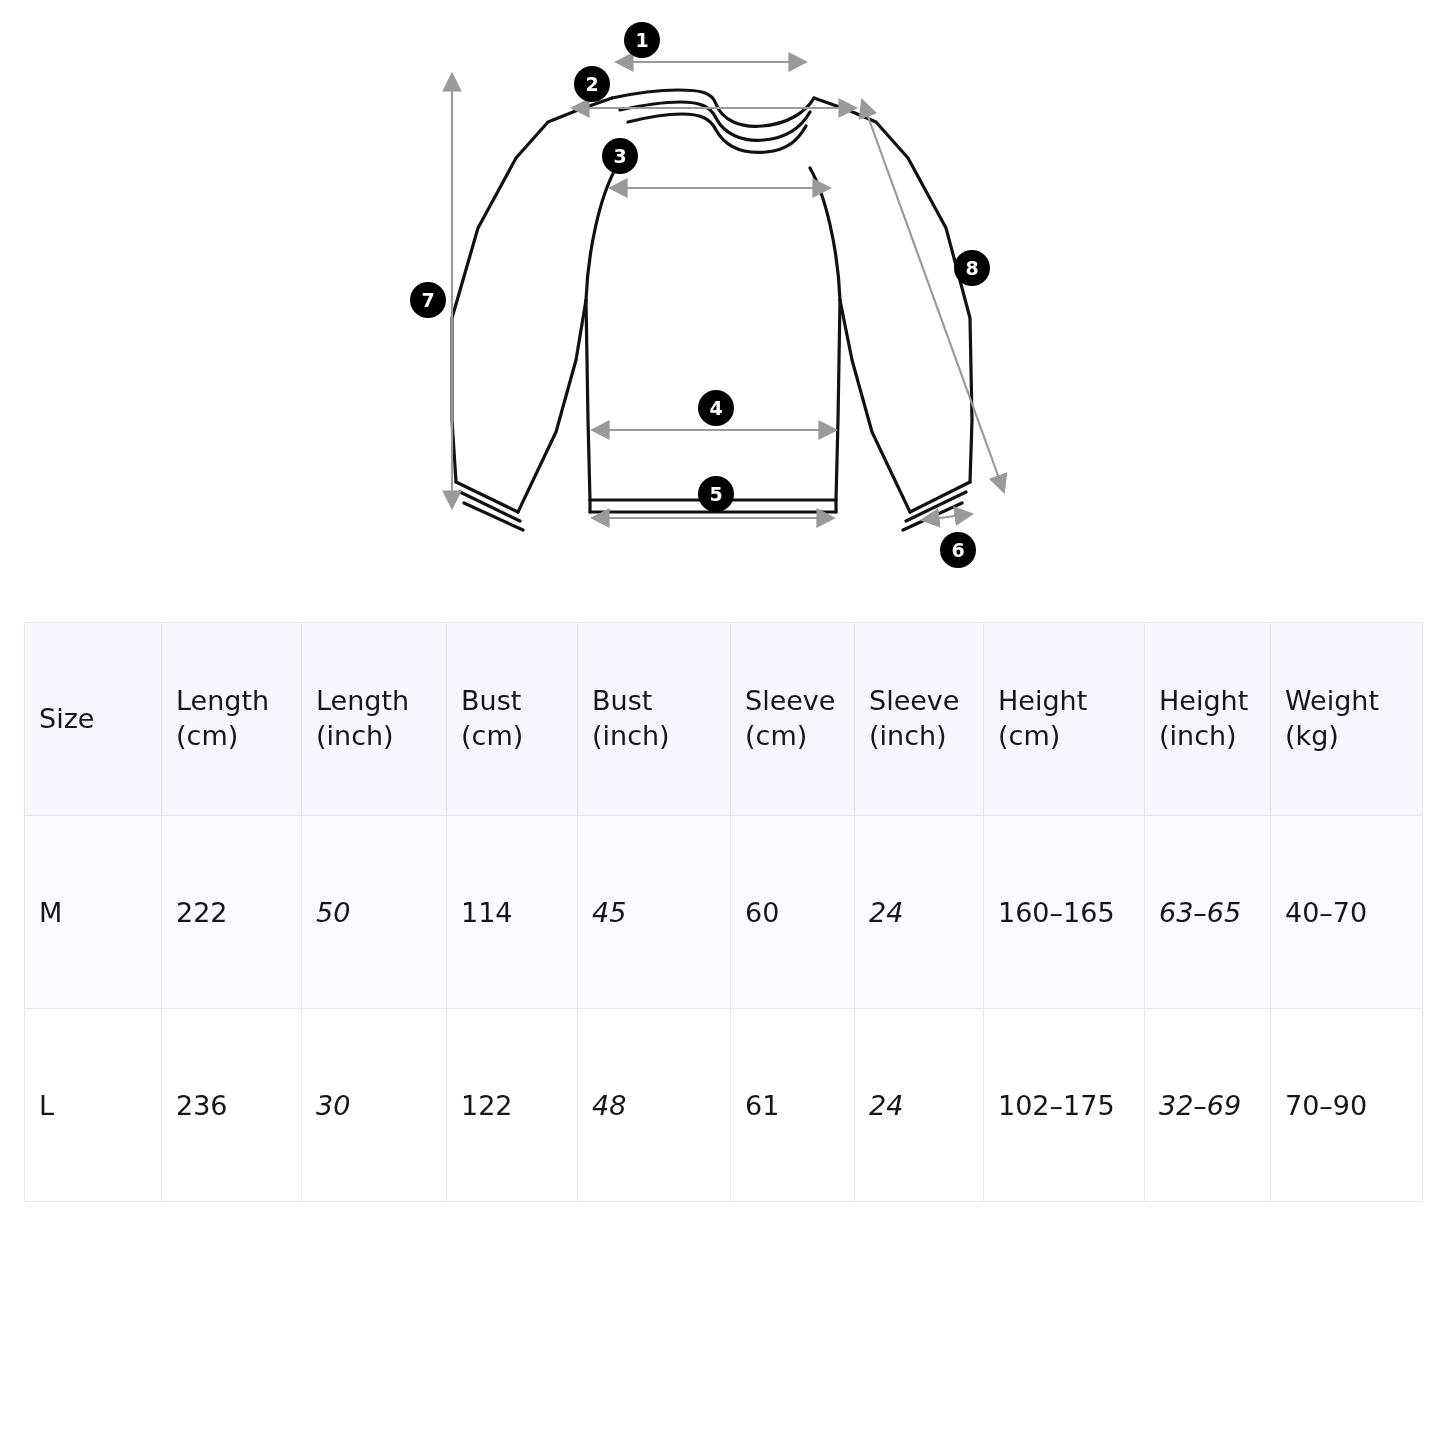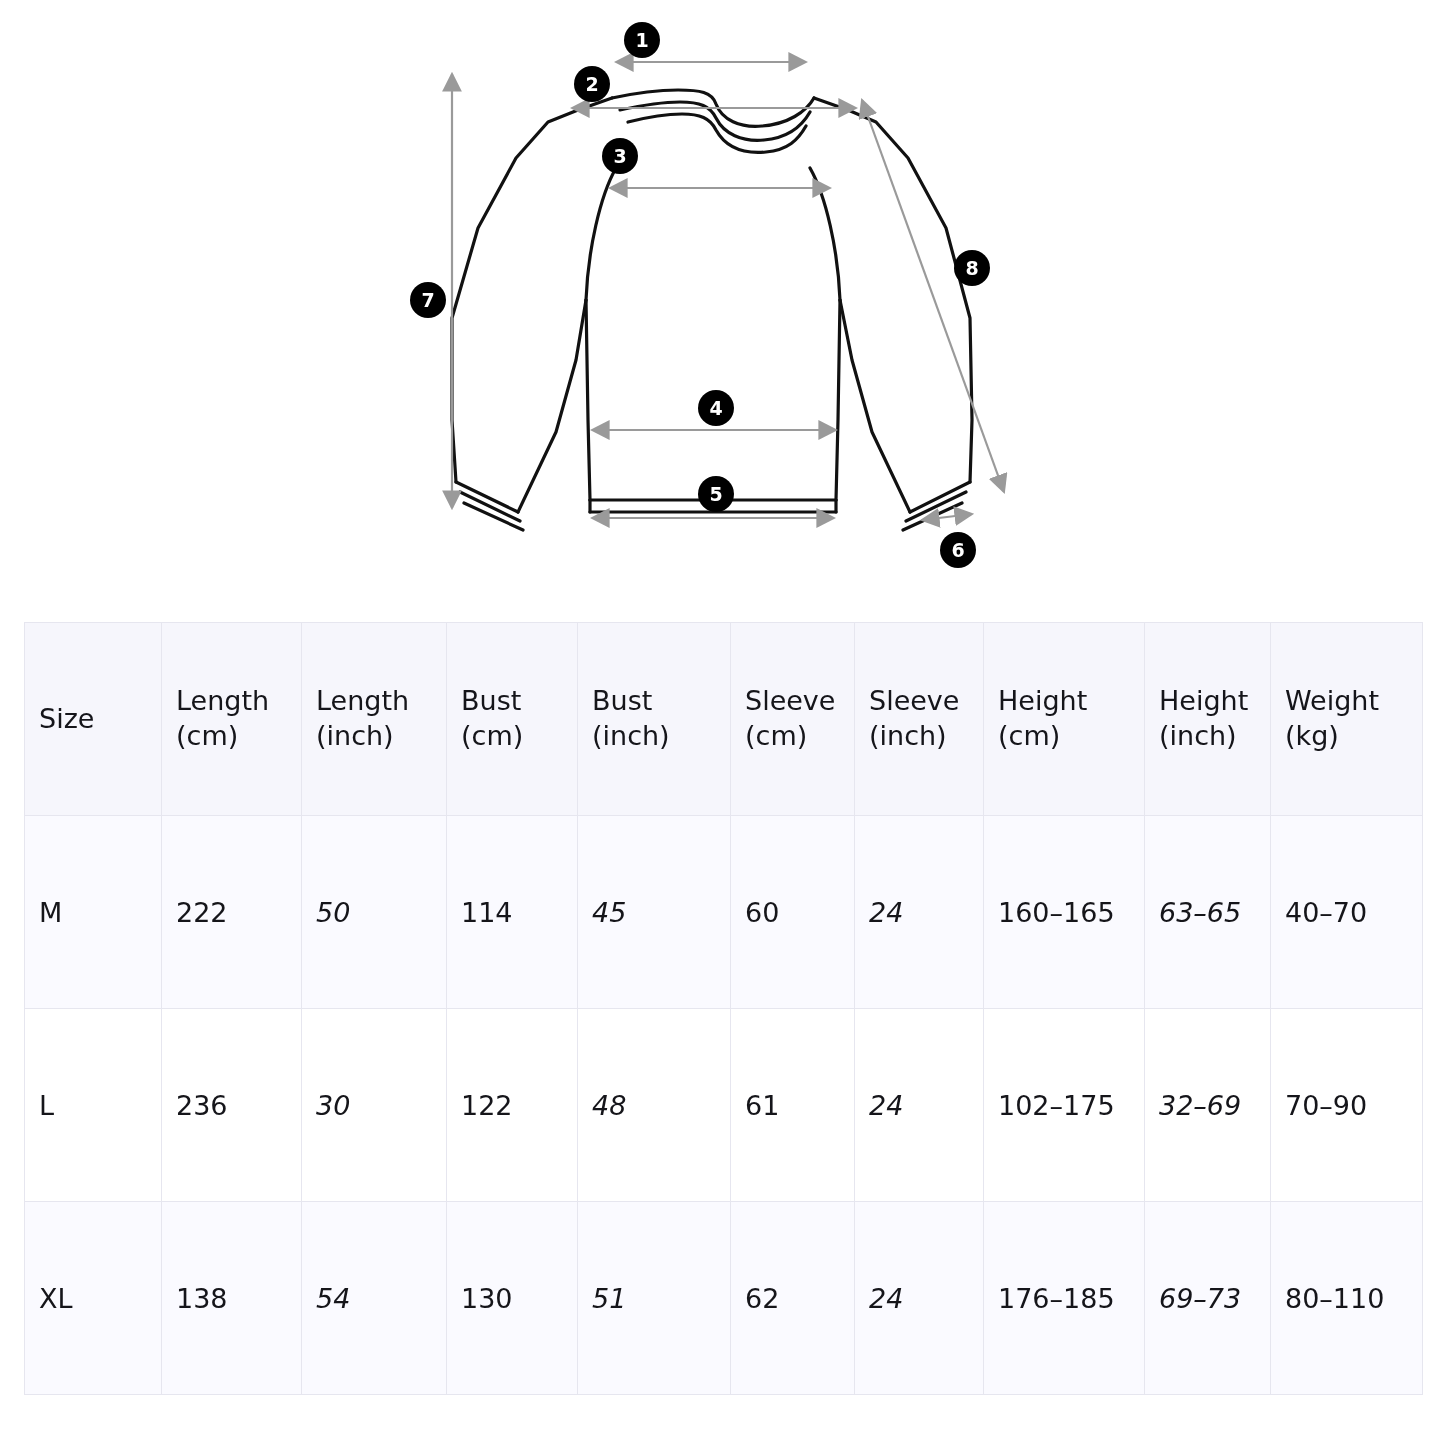--- a/index.html
+++ b/index.html
@@ -249,29 +249,17 @@
           <td>236</td>
           <td class="bold-val">30</td>
           <td>122</td>
           <td class="bold-val">48</td>
           <td>61</td>
           <td class="bold-val">24</td>
           <td>102–175</td>
           <td class="bold-val">32–69</td>
           <td>70–90</td>
         </tr>
-        <tr>
-          <td>XL</td>
-          <td>138</td>
-          <td class="bold-val">54</td>
-          <td>130</td>
-          <td class="bold-val">51</td>
-          <td>62</td>
-          <td class="bold-val">24</td>
-          <td>176–185</td>
-          <td class="bold-val">69–73</td>
-          <td>80–110</td>
-        </tr>
       </tbody>
     </table>
   </div>
 
 </div>
 
 </body></html>

